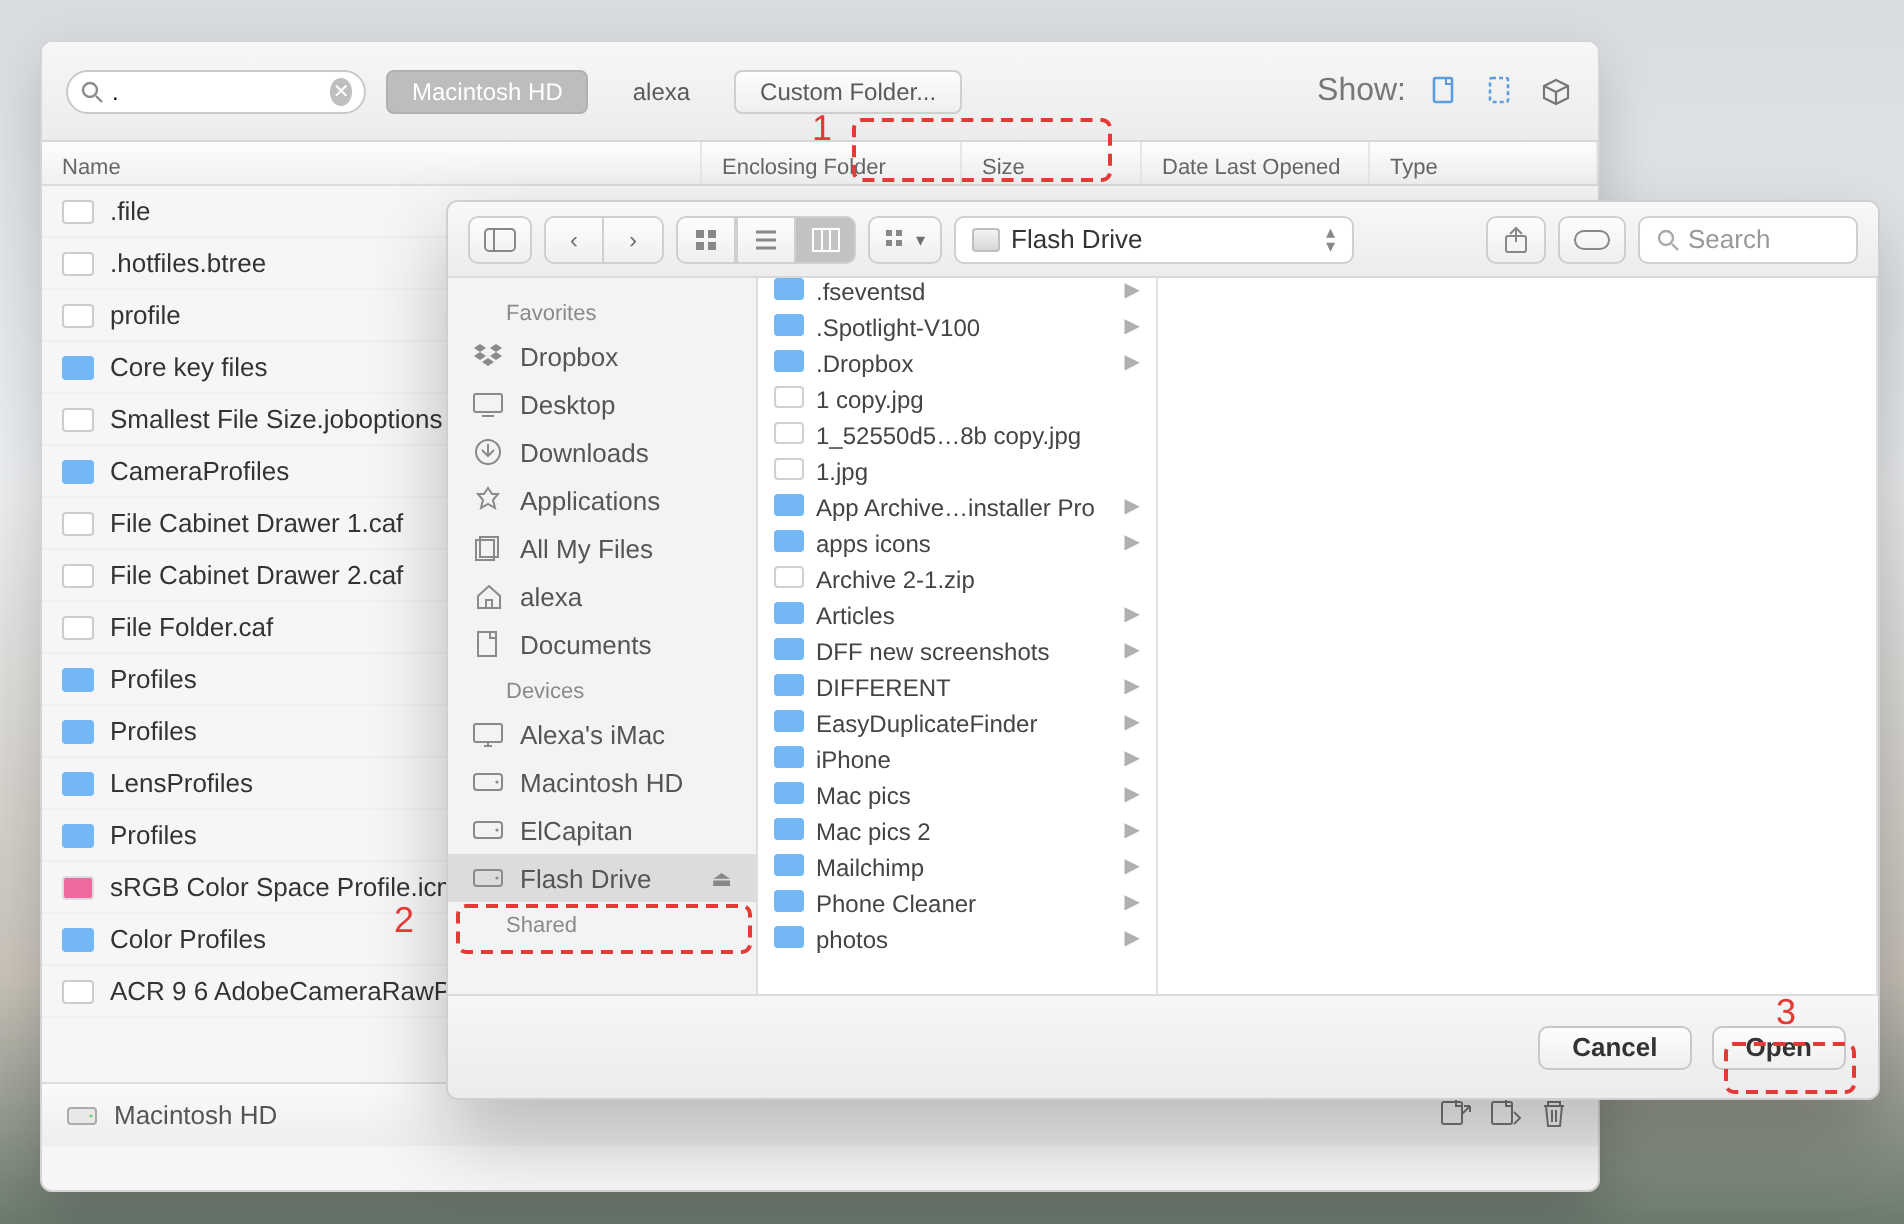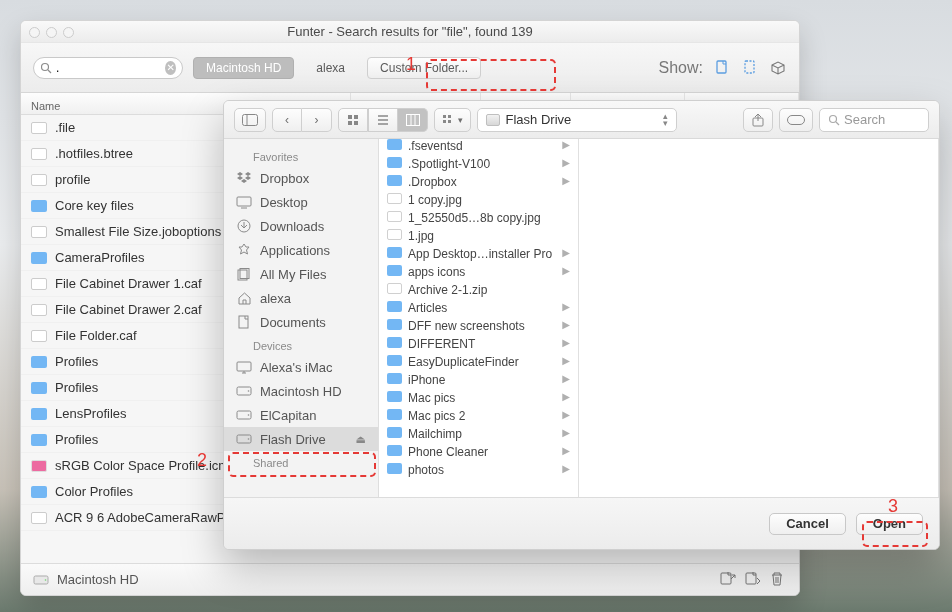--- a/index.html
+++ b/index.html
@@ -168,28 +168,20 @@
 
 .callout { position: absolute; border: 2px dashed #e53935; border-radius: 5px; pointer-events: none; }
 .callout-lbl { position: absolute; color: #e53935; font-size: 18px; font-weight: 500; pointer-events: none; }
 
 svg { display: block; }
 </style>
 </head>
 <body>
 
 <div class="win-main">
-  <div class="titlebar">
-    <div class="traffic">
-      <div class="dot"></div>
-      <div class="dot"></div>
-      <div class="dot"></div>
-    </div>
-    <div class="title-txt">Funter - Search results for "file", found 139</div>
-  </div>
 
   <div class="toolbar-main">
     <div class="searchbox">
       <span class="mag">
         <svg width="12" height="12" viewBox="0 0 12 12">
             <circle cx="5" cy="5" r="3.5" stroke="#8c8c8c" fill="none" stroke-width="1.2"></circle>
             <line x1="8" y1="8" x2="11" y2="11" stroke="#8c8c8c" stroke-width="1.2"></line>
           </svg>
       </span>
       <input type="text" value="." style="">
@@ -522,21 +514,21 @@
           <div class="cb-row">
             <span class="cb-ic doc"></span>
             <span class="cb-txt">1_52550d5…8b copy.jpg</span>
           </div>
           <div class="cb-row">
             <span class="cb-ic doc"></span>
             <span class="cb-txt">1.jpg</span>
           </div>
           <div class="cb-row">
             <span class="cb-ic fold"></span>
-            <span class="cb-txt">App Desktop…installer Pro</span>
+            <span class="cb-txt">App Archive…installer Pro</span>
             <span class="chev">▶</span>
           </div>
           <div class="cb-row">
             <span class="cb-ic fold"></span>
             <span class="cb-txt">apps icons</span>
             <span class="chev">▶</span>
           </div>
           <div class="cb-row">
             <span class="cb-ic doc"></span>
             <span class="cb-txt">Archive 2-1.zip</span>

